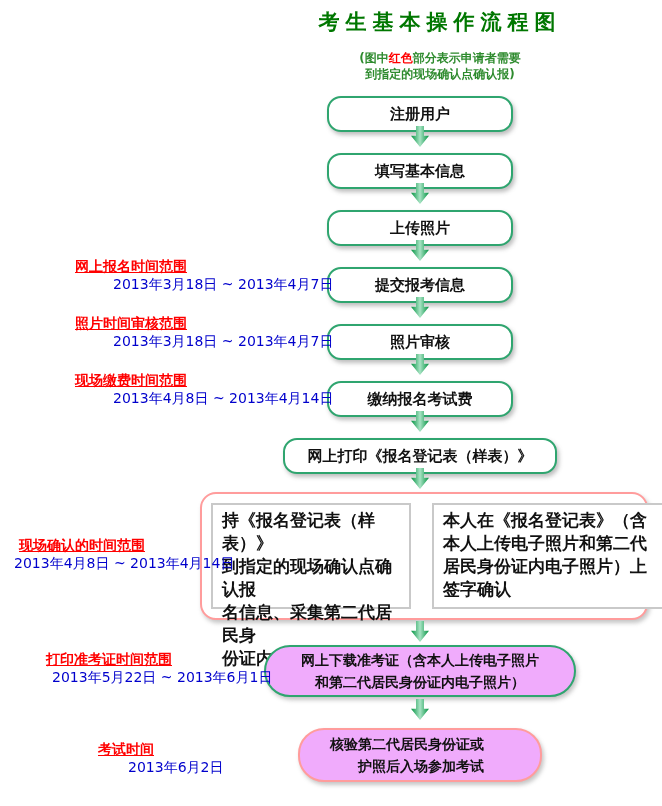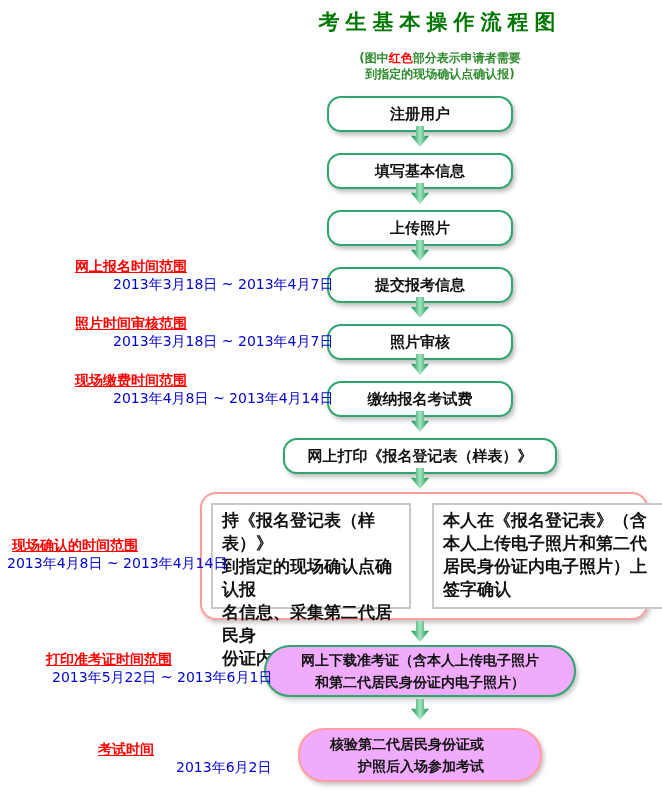--- a/index.html
+++ b/index.html
@@ -119,28 +119,28 @@
   <div class="ann" style="left:75px;top:314px">
     <div class="ann-label">照片时间审核范围</div>
     <div class="ann-dates" style="margin-left:38px">2013年3月18日 ~ 2013年4月7日</div>
   </div>
 
   <div class="ann" style="left:75px;top:371px">
     <div class="ann-label">现场缴费时间范围</div>
     <div class="ann-dates" style="margin-left:38px">2013年4月8日 ~ 2013年4月14日</div>
   </div>
 
-  <div class="ann" style="left:7px;top:536px">
+  <div class="ann" style="left:14px;top:536px">
     <div class="ann-label" style="margin-left:5px">现场确认的时间范围</div>
     <div class="ann-dates">2013年4月8日 ~ 2013年4月14日</div>
   </div>
 
   <div class="ann" style="left:46px;top:650px">
     <div class="ann-label">打印准考证时间范围</div>
     <div class="ann-dates" style="margin-left:6px">2013年5月22日 ~ 2013年6月1日</div>
   </div>
 
   <div class="ann" style="left:98px;top:740px">
     <div class="ann-label">考试时间</div>
-    <div class="ann-dates" style="margin-left:78px">2013年6月2日</div>
+    <div class="ann-dates" style="margin-left:30px">2013年6月2日</div>
   </div>
 
 </div>
 
 </body></html>

